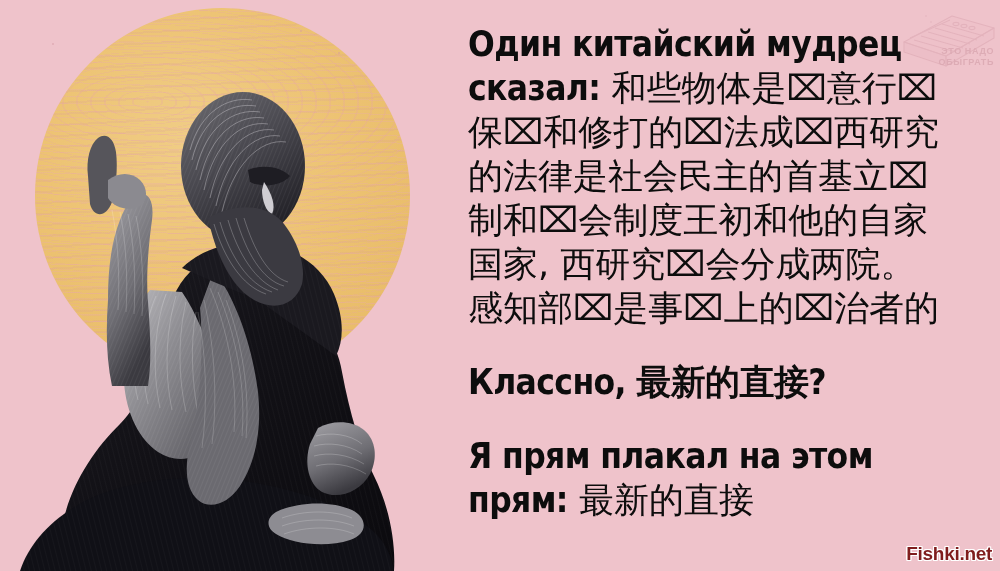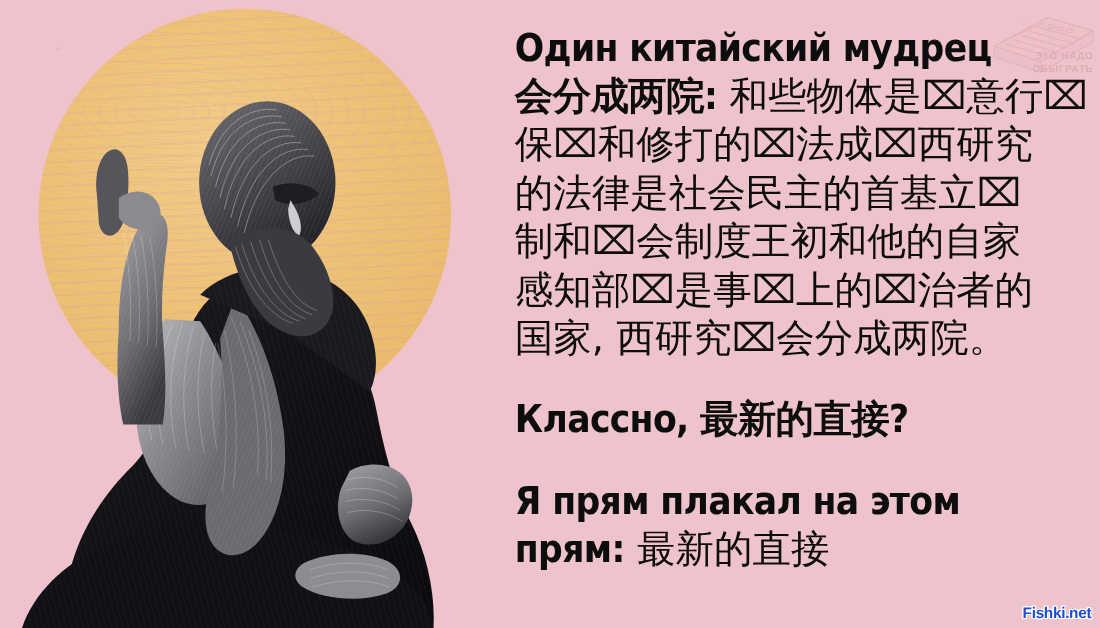--- a/index.html
+++ b/index.html
@@ -126,23 +126,23 @@
     letter-spacing: 0.6px;
     line-height: 11px;
     color: #dba8b2;
     opacity: 0.85;
     pointer-events: none;
   }
   .wm-fishki {
     position: absolute;
     right: 8px;
     bottom: 6px;
-    font-size: 14px;
+    font-size: 19px;
     font-weight: bold;
-    color: #1d4ed8;
+    color: #7f1d1d;
     letter-spacing: -0.3px;
     text-shadow:
       -1px -1px 0 #fff, 1px -1px 0 #fff,
       -1px  1px 0 #fff, 1px  1px 0 #fff,
        0px -1px 0 #fff, 0px 1px 0 #fff,
       -1px  0px 0 #fff, 1px 0px 0 #fff;
   }
 
   .speck {
     position: absolute;
@@ -382,36 +382,36 @@
     </svg>
   </div>
 
   <div class="text-panel">
 
     <div>
       <div class="line">
         <span class="bold">Один китайский мудрец</span><span class="cjk"></span>
       </div>
       <div class="line">
-        <span class="bold">会分成两院:</span><span class="cjk"> 和些物体是⌧意行⌧</span>
+        <span class="bold">сказал:</span><span class="cjk"> 和些物体是⌧意行⌧</span>
       </div>
       <div class="line">
         <span class="bold"></span><span class="cjk">保⌧和修打的⌧法成⌧西研究</span>
       </div>
       <div class="line">
         <span class="bold"></span><span class="cjk">的法律是社会民主的首基立⌧</span>
       </div>
       <div class="line">
         <span class="bold"></span><span class="cjk">制和⌧会制度王初和他的自家</span>
       </div>
       <div class="line">
+        <span class="bold"></span><span class="cjk">国家, 西研究⌧会分成两院。</span>
+      </div>
+      <div class="line">
         <span class="bold"></span><span class="cjk">感知部⌧是事⌧上的⌧治者的</span>
-      </div>
-      <div class="line">
-        <span class="bold"></span><span class="cjk">国家, 西研究⌧会分成两院。</span>
       </div>
     </div>
 
     <div class="gap-md"></div>
 
     <div>
       <div class="line">
         <span class="bold">Классно, 最新的直接?</span><span class="cjk"></span>
       </div>
     </div>

